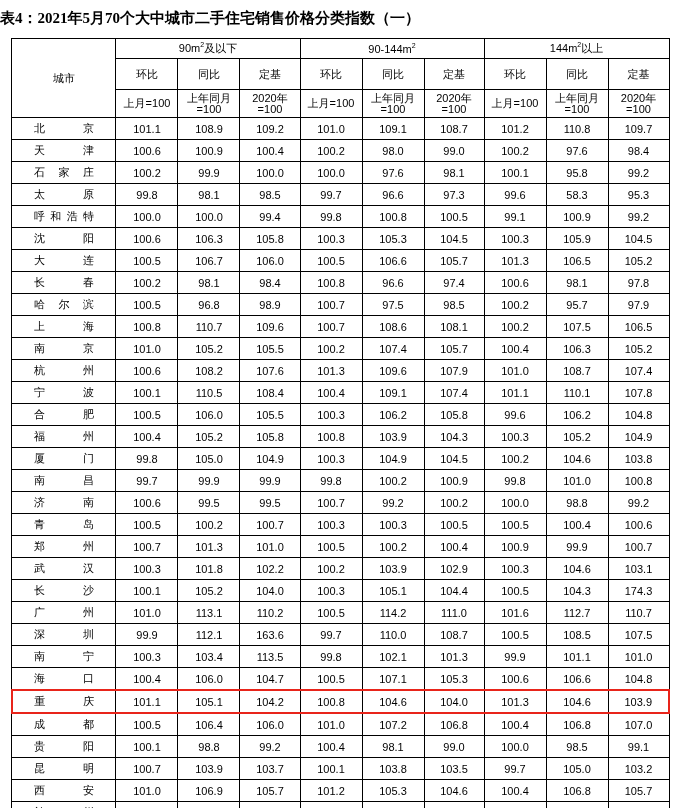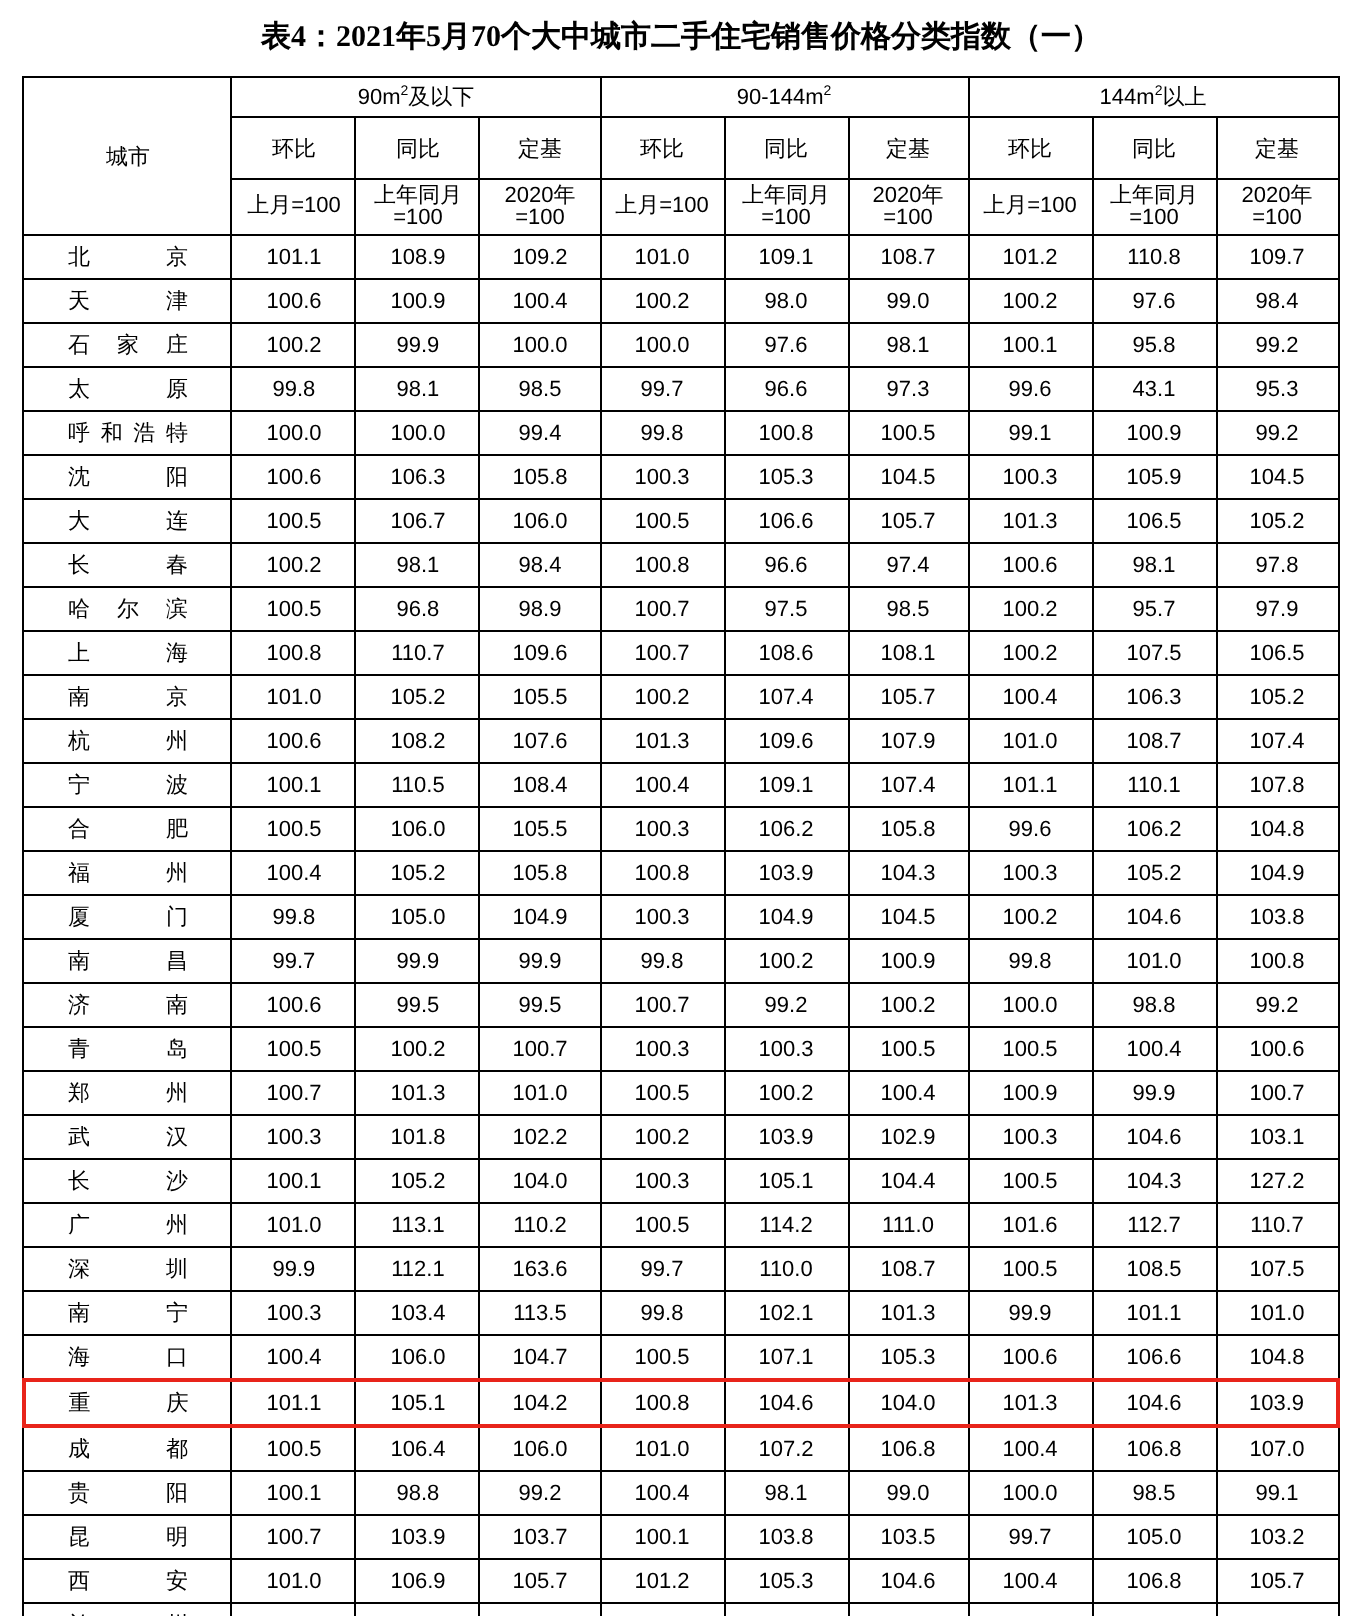--- a/index.html
+++ b/index.html
@@ -12,21 +12,20 @@
     height: 808px;
     font-family: "Liberation Sans", sans-serif;
     color: #000000;
     overflow: hidden;
   }
   .page {
     width: 681px;
     position: relative;
   }
   .title {
-    text-align: center;
     font-family: "Liberation Serif", serif;
     font-weight: bold;
     font-size: 15px;
     padding: 9px 0 10px 0;
     letter-spacing: 0px;
   }
   table.grid {
     border-collapse: collapse;
     width: 657px;
     margin: 0 auto;
@@ -183,21 +182,21 @@
         </tr>
         <tr>
           <td class="city"><span class="cityname">太原</span></td>
           <td class="num">99.8</td>
           <td class="num">98.1</td>
           <td class="num">98.5</td>
           <td class="num">99.7</td>
           <td class="num">96.6</td>
           <td class="num">97.3</td>
           <td class="num">99.6</td>
-          <td class="num">43.1</td>
+          <td class="num">58.3</td>
           <td class="num">95.3</td>
         </tr>
         <tr>
           <td class="city"><span class="cityname">呼和浩特</span></td>
           <td class="num">100.0</td>
           <td class="num">100.0</td>
           <td class="num">99.4</td>
           <td class="num">99.8</td>
           <td class="num">100.8</td>
           <td class="num">100.5</td>
@@ -400,21 +399,21 @@
         <tr>
           <td class="city"><span class="cityname">长沙</span></td>
           <td class="num">100.1</td>
           <td class="num">105.2</td>
           <td class="num">104.0</td>
           <td class="num">100.3</td>
           <td class="num">105.1</td>
           <td class="num">104.4</td>
           <td class="num">100.5</td>
           <td class="num">104.3</td>
-          <td class="num">127.2</td>
+          <td class="num">174.3</td>
         </tr>
         <tr>
           <td class="city"><span class="cityname">广州</span></td>
           <td class="num">101.0</td>
           <td class="num">113.1</td>
           <td class="num">110.2</td>
           <td class="num">100.5</td>
           <td class="num">114.2</td>
           <td class="num">111.0</td>
           <td class="num">101.6</td>

